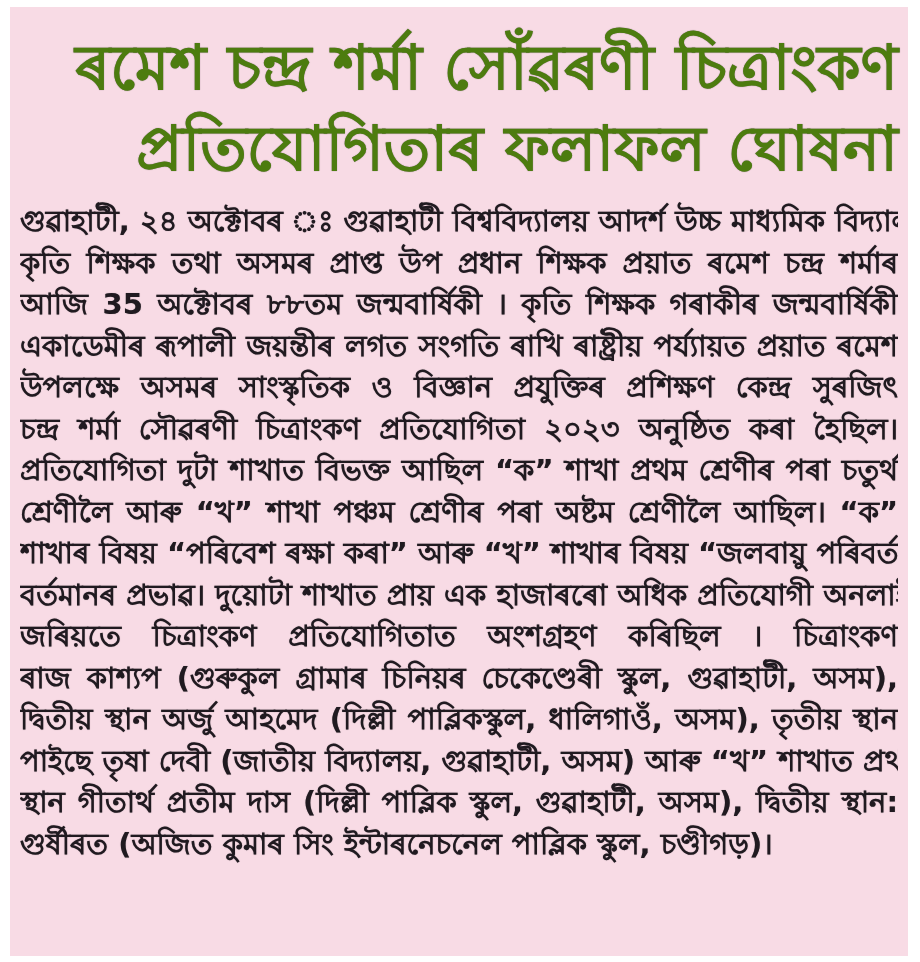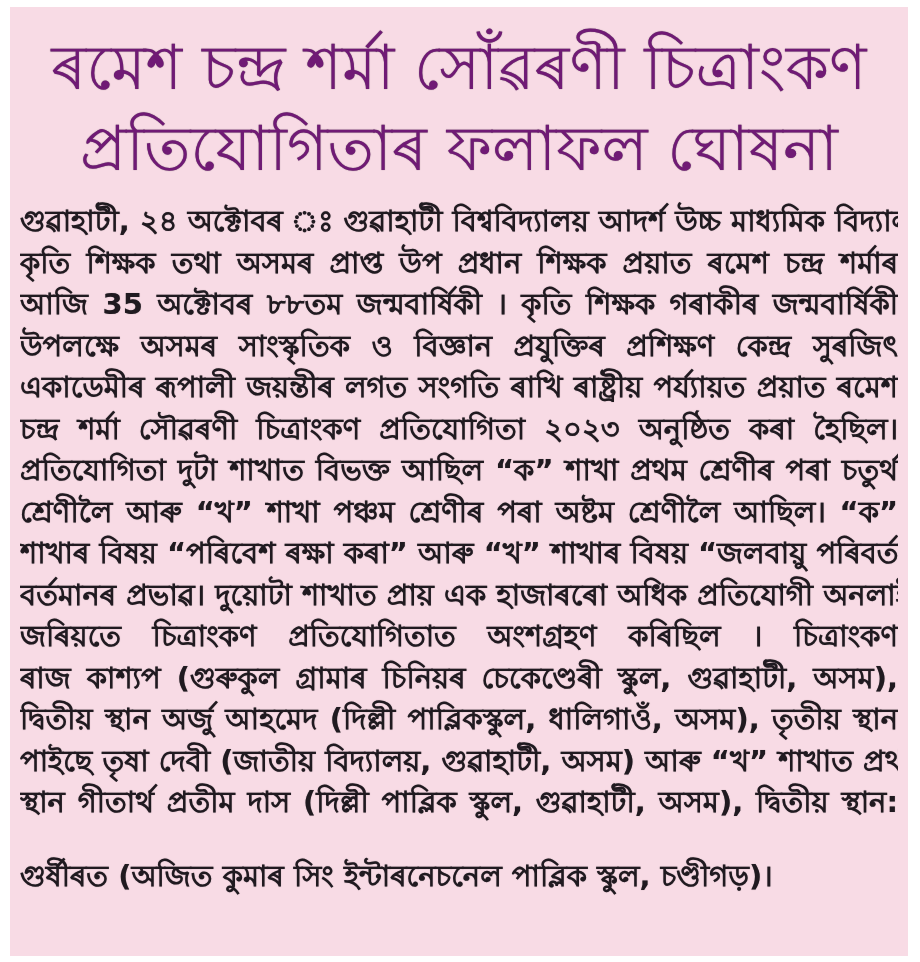--- a/index.html
+++ b/index.html
@@ -23,25 +23,25 @@
     left: 10px;
     right: 12px;
     bottom: 6px;
     background: #f8dbe5;
     color: #181418;
     box-sizing: border-box;
     padding: 14px 10px 8px 10px;
   }
   .headline {
     margin: 6px 0 10px 0;
-    text-align: center;
-    font-weight: normal;
+    text-align: right;
+    font-weight: bold;
     font-size: 62px;
     line-height: 81px;
-    color: #701a75;
+    color: #4d7c0f;
     letter-spacing: 0px;
     
     text-shadow: 0 0 1px rgba(20,16,22,0.55);
   }
   .headline .hl-line {
     display: block;
     white-space: nowrap;
   }
   .body-text {
     margin-top: 12px;
@@ -53,40 +53,39 @@
   }
   .body-text .line {
     text-align: justify;
     text-align-last: justify;
     white-space: nowrap;
     height: 41.5px;
     overflow: hidden;
   }
   .body-text .line.last {
     text-align-last: left;
-    margin-top: 32px;
   }
 </style>
 </head>
 <body>
 
 <div class="page">
   <div class="clipping">
 
     <h1 class="headline">
       <span class="hl-line">ৰমেশ চন্দ্ৰ শৰ্মা সোঁৱৰণী চিত্ৰাংকণ</span>
       <span class="hl-line">প্ৰতিযোগিতাৰ ফলাফল ঘোষনা</span>
     </h1>
 
     <div class="body-text">
         <div class="line">গুৱাহাটী, ২৪ অক্টোবৰ ঃ গুৱাহাটী বিশ্ববিদ্যালয় আদৰ্শ উচ্চ মাধ্যমিক বিদ্যালয়ৰ</div>
         <div class="line">কৃতি শিক্ষক তথা অসমৰ প্ৰাপ্ত উপ প্ৰধান শিক্ষক প্ৰয়াত ৰমেশ চন্দ্ৰ শৰ্মাৰ</div>
         <div class="line">আজি 35 অক্টোবৰ ৮৮তম জন্মবাৰ্ষিকী । কৃতি শিক্ষক গৰাকীৰ জন্মবাৰ্ষিকী</div>
+        <div class="line">একাডেমীৰ ৰূপালী জয়ন্তীৰ লগত সংগতি ৰাখি ৰাষ্ট্ৰীয় পৰ্য্যায়ত প্ৰয়াত ৰমেশ</div>
         <div class="line">উপলক্ষে অসমৰ সাংস্কৃতিক ও বিজ্ঞান প্ৰযুক্তিৰ প্ৰশিক্ষণ কেন্দ্ৰ সুৰজিৎ</div>
-        <div class="line">একাডেমীৰ ৰূপালী জয়ন্তীৰ লগত সংগতি ৰাখি ৰাষ্ট্ৰীয় পৰ্য্যায়ত প্ৰয়াত ৰমেশ</div>
         <div class="line">চন্দ্ৰ শৰ্মা সৌৱৰণী চিত্ৰাংকণ প্ৰতিযোগিতা ২০২৩ অনুষ্ঠিত কৰা হৈছিল।</div>
         <div class="line">প্ৰতিযোগিতা দুটা শাখাত বিভক্ত আছিল “ক” শাখা প্ৰথম শ্ৰেণীৰ পৰা চতুৰ্থ</div>
         <div class="line">শ্ৰেণীলৈ আৰু “খ” শাখা পঞ্চম শ্ৰেণীৰ পৰা অষ্টম শ্ৰেণীলৈ আছিল। “ক”</div>
         <div class="line">শাখাৰ বিষয় “পৰিবেশ ৰক্ষা কৰা” আৰু “খ” শাখাৰ বিষয় “জলবায়ু পৰিবৰ্তনৰ</div>
         <div class="line">বৰ্তমানৰ প্ৰভাৱ। দুয়োটা শাখাত প্ৰায় এক হাজাৰৰো অধিক প্ৰতিযোগী অনলাইনৰ</div>
         <div class="line">জৰিয়তে চিত্ৰাংকণ প্ৰতিযোগিতাত অংশগ্ৰহণ কৰিছিল । চিত্ৰাংকণ</div>
         <div class="line">ৰাজ কাশ্যপ (গুৰুকুল গ্ৰামাৰ চিনিয়ৰ চেকেণ্ডেৰী স্কুল, গুৱাহাটী, অসম),</div>
         <div class="line">দ্বিতীয় স্থান অৰ্জু আহমেদ (দিল্লী পাব্লিকস্কুল, ধালিগাওঁ, অসম), তৃতীয় স্থান</div>
         <div class="line">পাইছে তৃষা দেবী (জাতীয় বিদ্যালয়, গুৱাহাটী, অসম) আৰু “খ” শাখাত প্ৰথম</div>
         <div class="line">স্থান  গীতাৰ্থ প্ৰতীম দাস (দিল্লী পাব্লিক স্কুল, গুৱাহাটী, অসম), দ্বিতীয় স্থান:</div>

